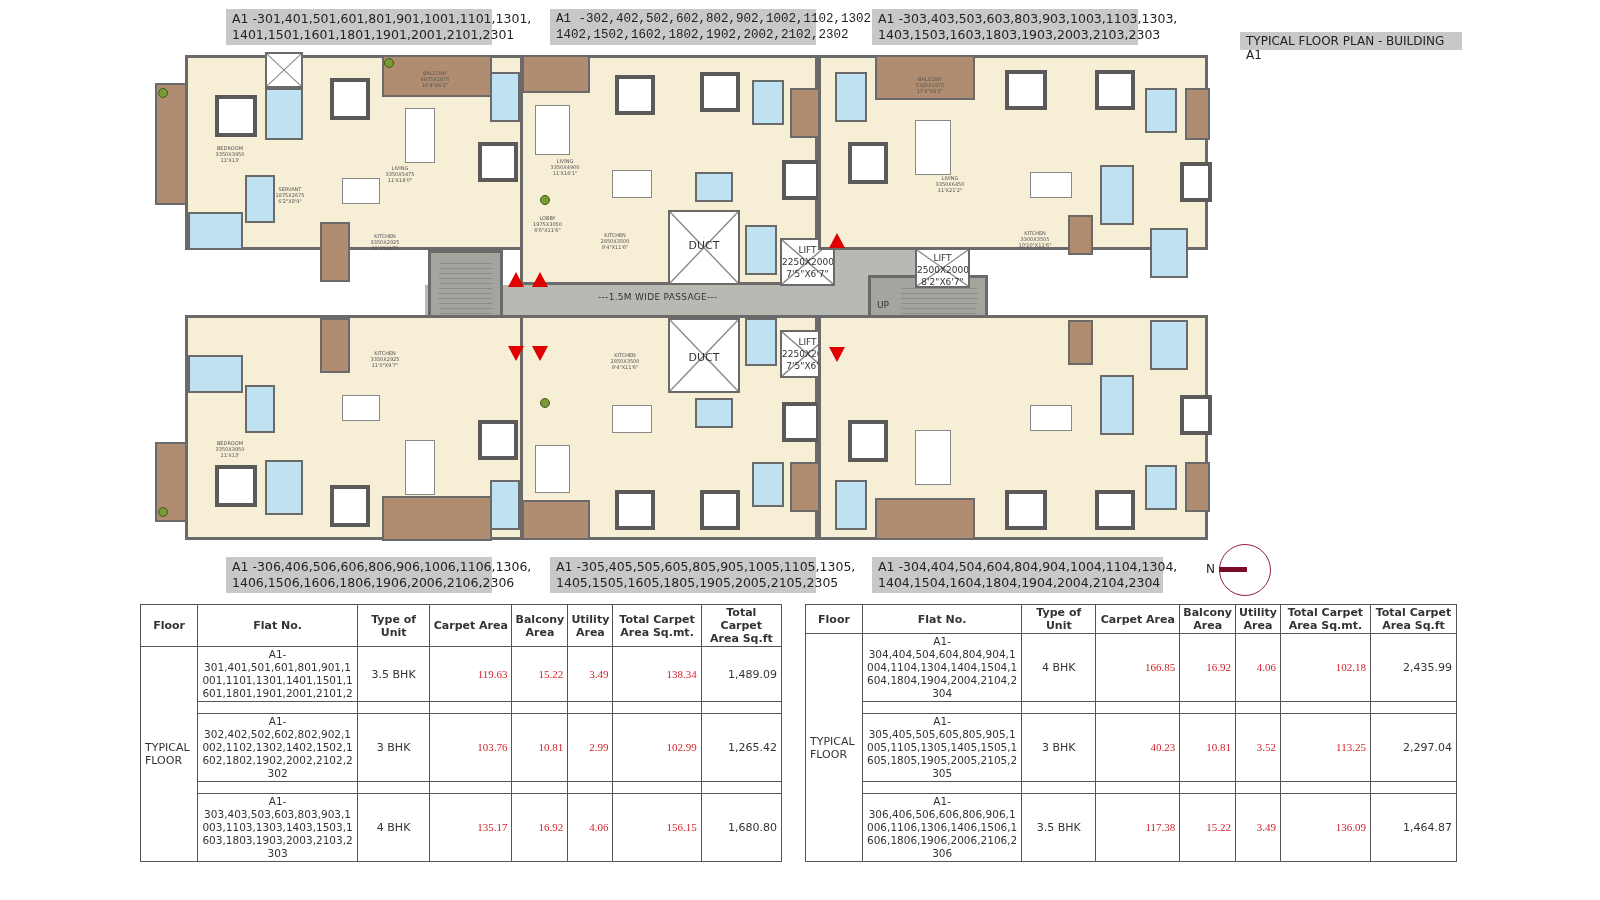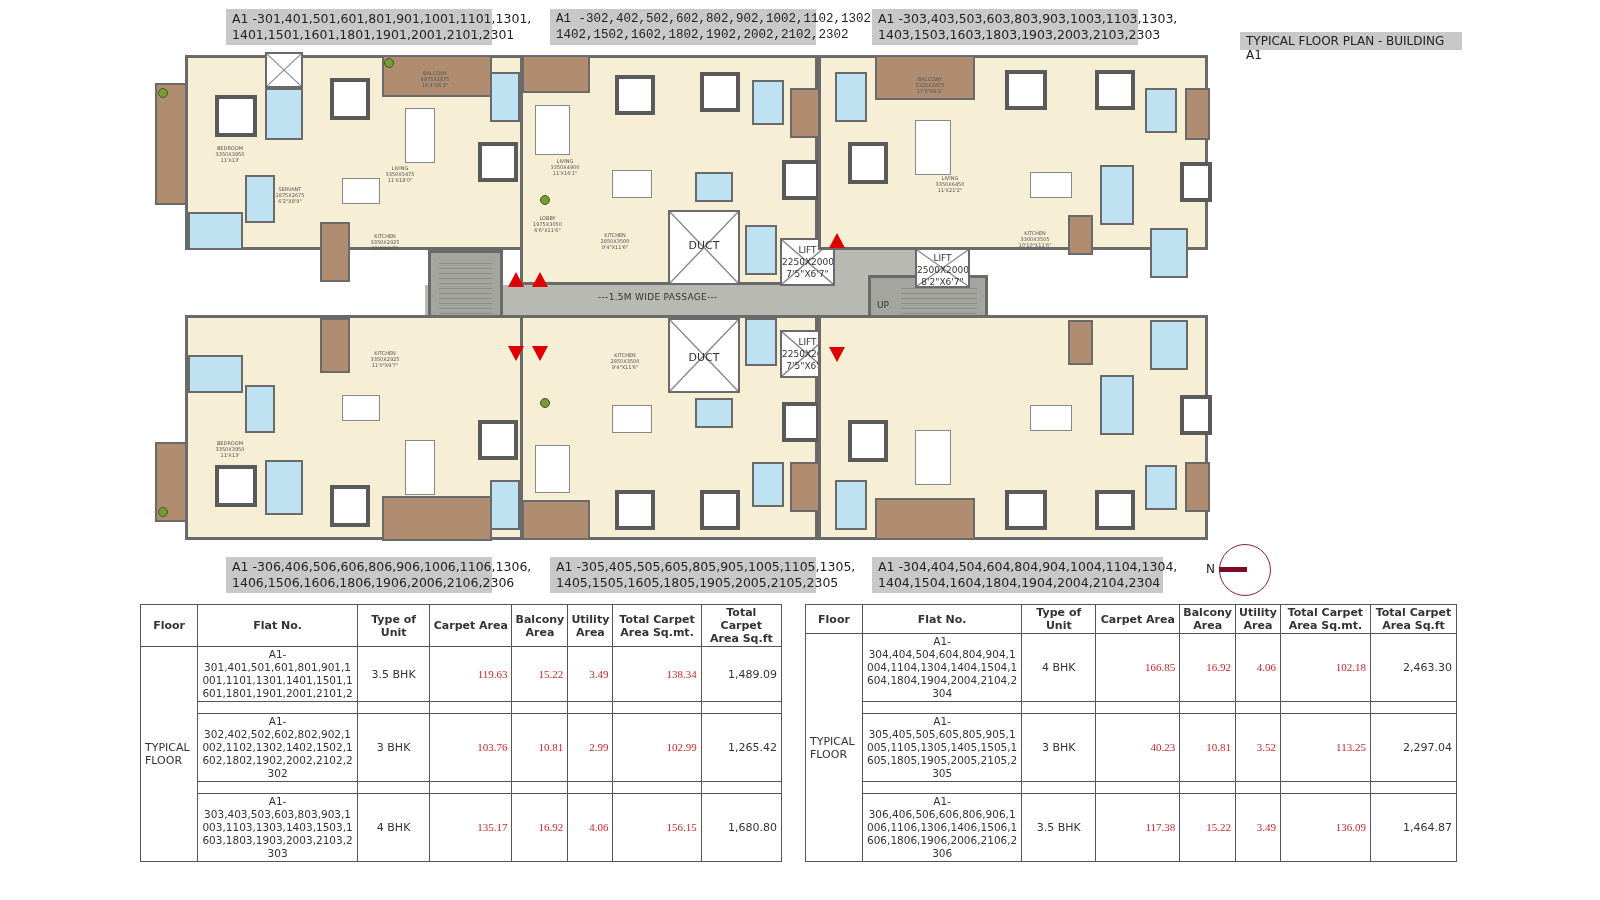--- a/index.html
+++ b/index.html
@@ -404,21 +404,21 @@
   </thead>
   <tbody>
     <tr>
       <td class="floor" rowspan="5">TYPICAL FLOOR</td>
       <td class="flat-no">A1- 304,404,504,604,804,904,1 004,1104,1304,1404,1504,1 604,1804,1904,2004,2104,2 304</td>
       <td class="type">4 BHK</td>
       <td class="num">166.85</td>
       <td class="num">16.92</td>
       <td class="num">4.06</td>
       <td class="num">102.18</td>
-      <td class="sqft">2,463.30</td>
+      <td class="sqft">2,435.99</td>
     </tr>
     <tr class="spacer">
         <td></td>
         <td></td>
         <td></td>
         <td></td>
         <td></td>
         <td></td>
         <td></td>
       </tr>

